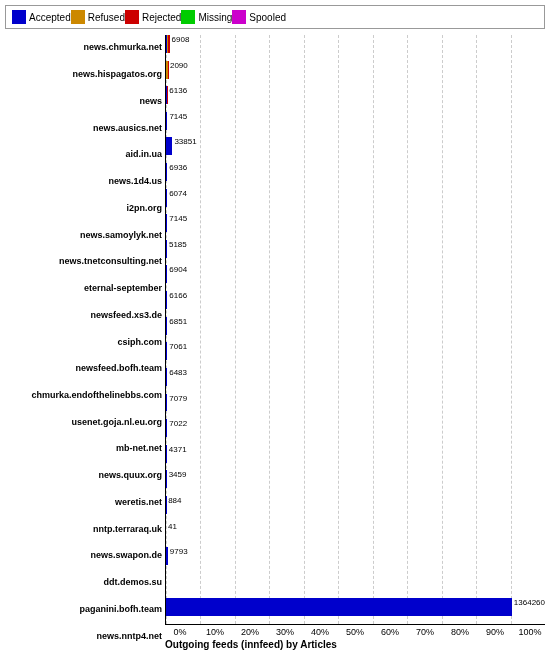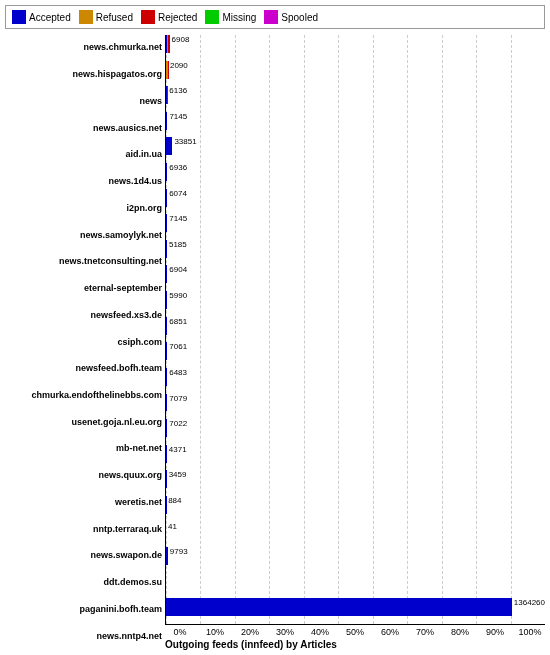--- a/index.html
+++ b/index.html
@@ -15,21 +15,21 @@
       width: 550px;
       height: 655px;
       padding: 5px;
       display: flex;
       flex-direction: column;
     }
     .legend {
       display: flex;
       flex-direction: row;
       align-items: center;
-      gap: 8px;
+      gap: 0;
       padding: 4px 6px;
       border: 1px solid #999;
       margin-bottom: 6px;
       flex-shrink: 0;
     }
     .legend-item {
       display: flex;
       align-items: center;
       gap: 3px;
     }
@@ -255,21 +255,21 @@
               <span class="bar-label">5185</span>
             </div>
             <div class="bar-row">
               <div class="bar-segment" style="background: rgb(0, 0, 204); width: 0.344977%;"></div>
               <div class="bar-segment" style="background: rgb(204, 136, 0); width: 0.0003997%;"></div>
               <span class="bar-label">6904</span>
             </div>
             <div class="bar-row">
               <div class="bar-segment" style="background: rgb(0, 0, 204); width: 0.35582%;"></div>
               <div class="bar-segment" style="background: rgb(204, 136, 0); width: 0.0003997%;"></div>
-              <span class="bar-label">5990</span>
+              <span class="bar-label">6166</span>
             </div>
             <div class="bar-row">
               <div class="bar-segment" style="background: rgb(0, 0, 204); width: 0.342329%;"></div>
               <div class="bar-segment" style="background: rgb(204, 136, 0); width: 0.0003997%;"></div>
               <span class="bar-label">6851</span>
             </div>
             <div class="bar-row">
               <div class="bar-segment" style="background: rgb(0, 0, 204); width: 0.352822%;"></div>
               <div class="bar-segment" style="background: rgb(204, 136, 0); width: 0.0003997%;"></div>
               <span class="bar-label">7061</span>

